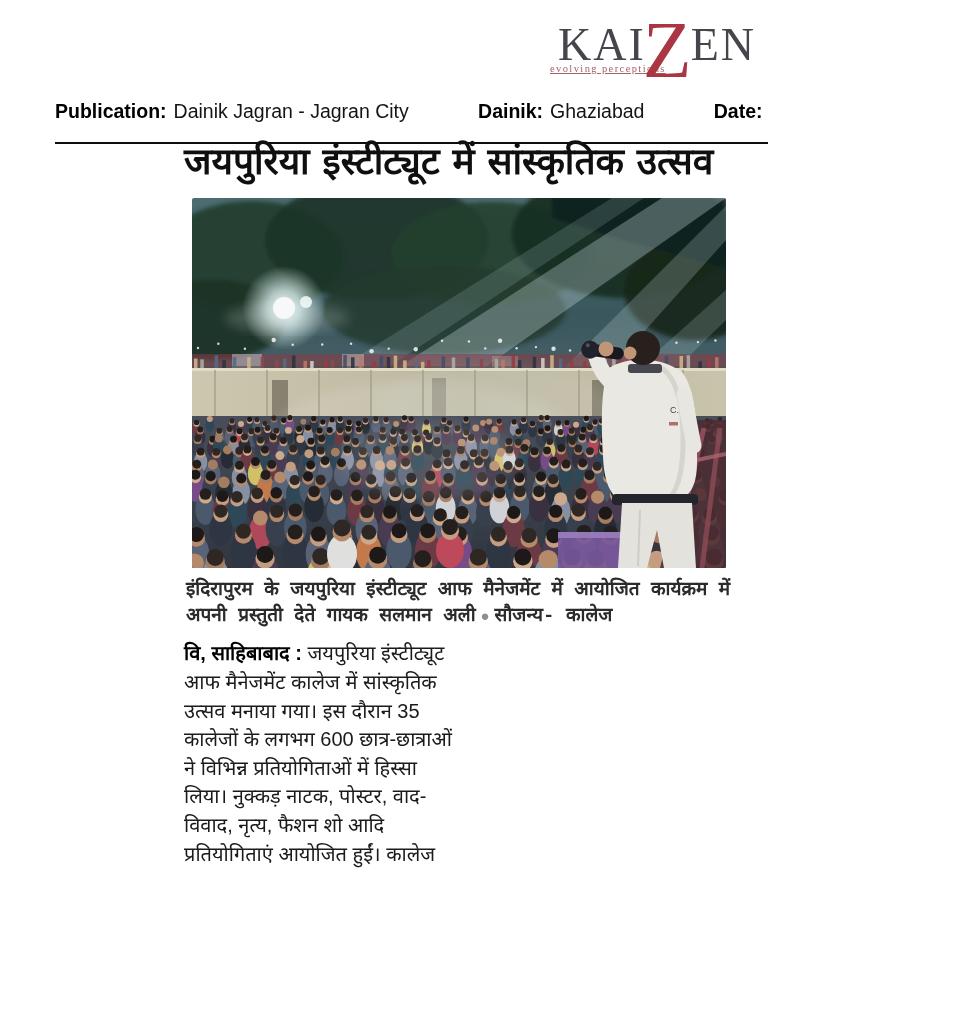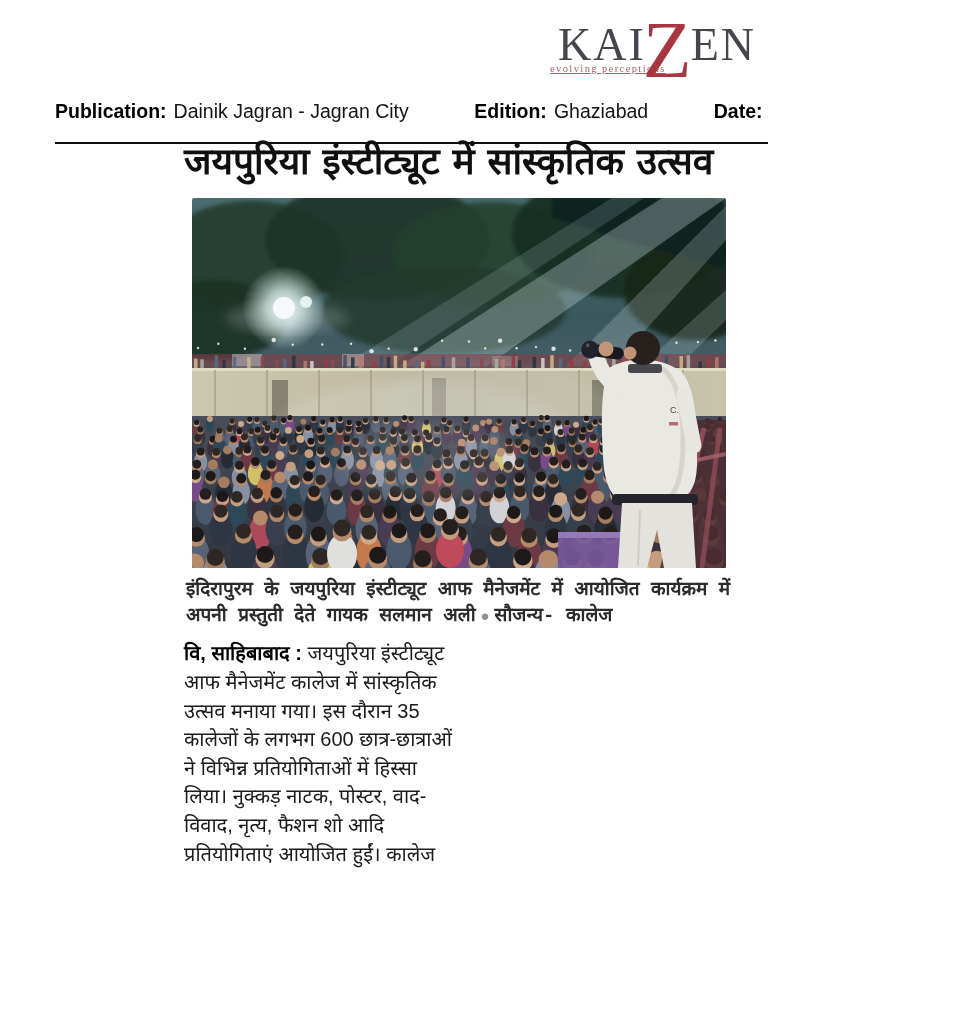--- a/index.html
+++ b/index.html
@@ -51,21 +51,21 @@
         <span>EN</span>
     </div>
     <div class="logo-tagline">evolving perceptions</div>
   </div>
 
   <div class="meta-row">
     <span class="meta-seg">
       <span class="meta-label">Publication:</span><span>Dainik Jagran - Jagran City</span>
     </span>
     <span class="meta-seg">
-      <span class="meta-label">Edition:</span><span>Ghaziabad</span>
+      <span class="meta-label">Dainik:</span><span>Ghaziabad</span>
     </span>
     <span class="meta-seg">
       <span class="meta-label">Date:</span><span>March 20, 2022</span>
     </span>
   </div>
 
   <div class="article">
     <h1 class="headline">जयपुरिया इंस्टीट्यूट में सांस्कृतिक उत्सव</h1>
 
     <figure class="photo-fig">

